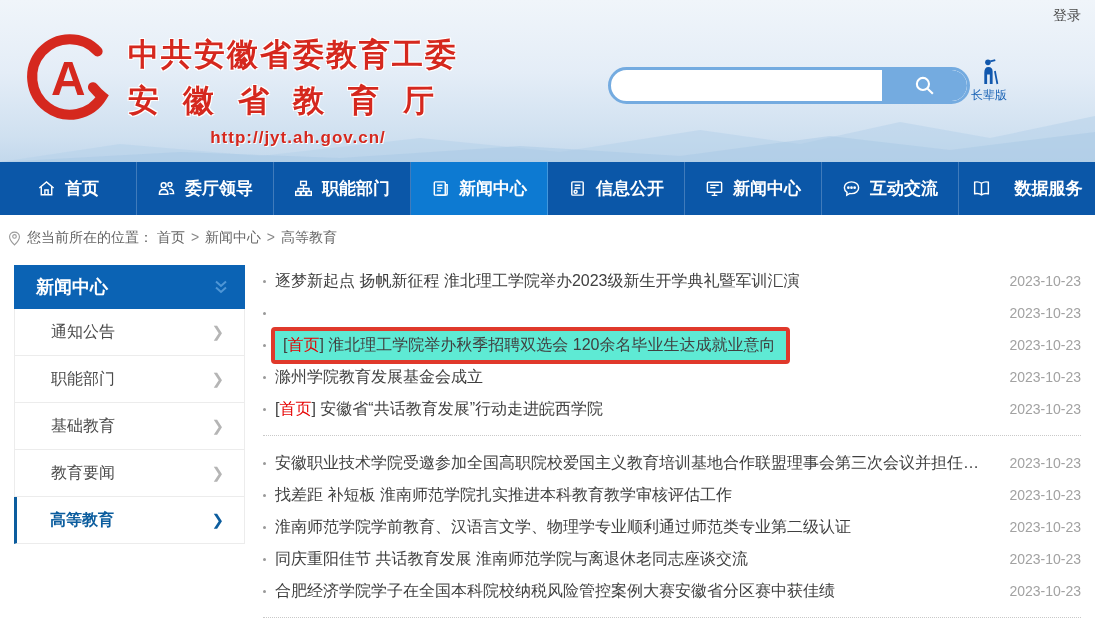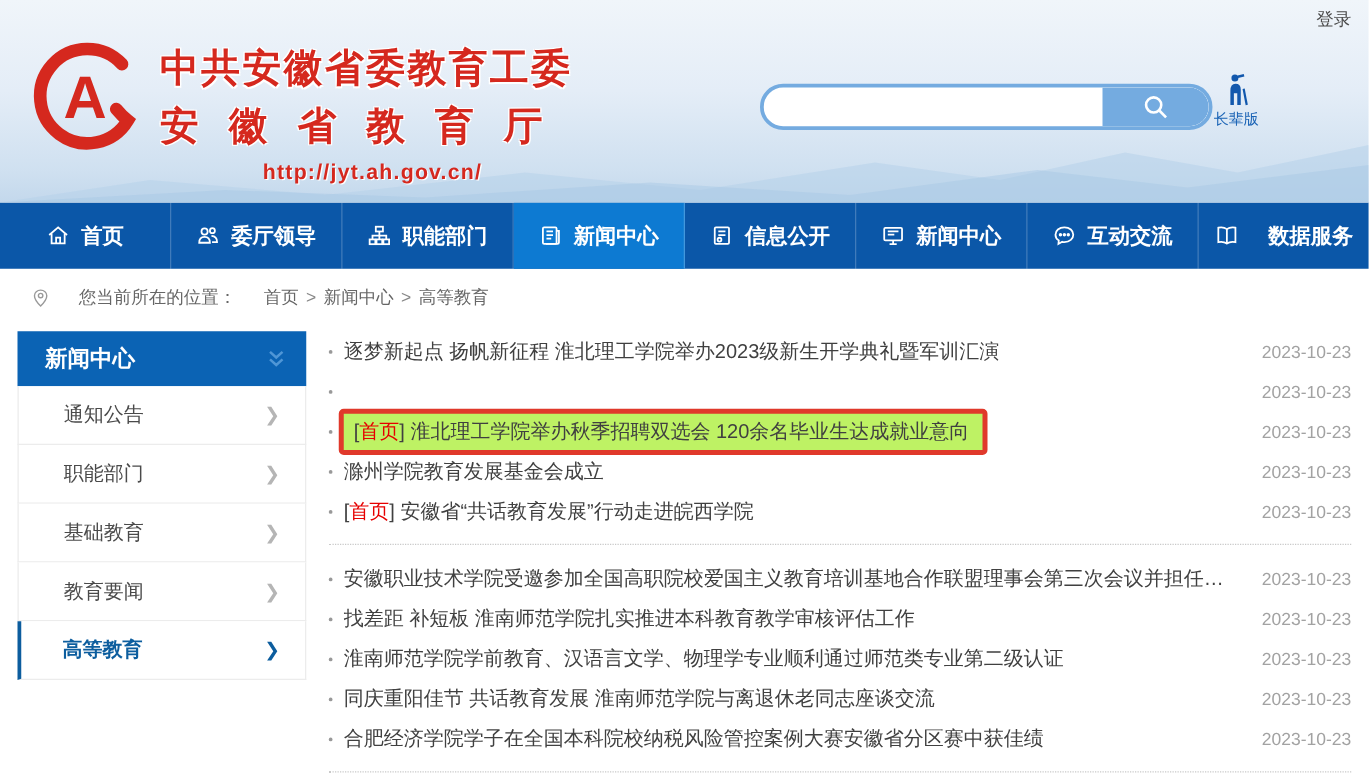--- a/index.html
+++ b/index.html
@@ -33,22 +33,22 @@
 
   
   .nav { height:53px; display:flex; background:#0b57a8; }
   .nav-item { flex:1; display:flex; align-items:center; justify-content:center; gap:9px;
     color:#fff; font-size:17px; font-weight:bold; cursor:pointer; border-right:1px solid rgba(255,255,255,.22); }
   .nav-item:last-child { border-right:none;gap:24px; }
   .nav-item.active { background:#0d7ad2; }
   .nav-item svg { width:19px; height:19px; stroke:#fff; stroke-width:1.5; fill:none; }
 
   
-  .breadcrumb { height:46px; display:flex; align-items:center; padding-left:24px;
-    font-size:14px; color:#666; gap:22px; }
+  .breadcrumb { height:46px; display:flex; align-items:center; padding-left:6px;
+    font-size:14px; color:#666; gap:4px; }
   .breadcrumb svg { width:17px; height:17px; stroke:#999; stroke-width:1.3; fill:none; }
   .breadcrumb a { color:#666; text-decoration:none; cursor:pointer; }
   .crumb-sep { color:#888; margin:0 2px; }
 
   
   .content { display:flex; padding:4px 14px 0 14px; align-items:flex-start; }
   .sidebar { width:231px; flex:none; }
   .sidebar-header { height:44px; background:#0b63b4; color:#fff; font-size:18px; font-weight:bold;
     display:flex; align-items:center; justify-content:space-between; padding:0 14px 0 22px; cursor:pointer; }
   .sidebar-header svg { width:20px; height:20px; stroke:#4f96d6; stroke-width:2; fill:none; }
@@ -63,21 +63,21 @@
   .news { flex:1; margin-left:18px; padding-top:0; }
   .news ul { list-style:none; }
   .news-row { height:32px; display:flex; align-items:center; position:relative; }
   .bullet { width:3px; height:3px; background:#999; border-radius:50%; margin-right:9px; flex:none; }
   .ntitle { font-size:16px; color:#404040; text-decoration:none; cursor:pointer; white-space:nowrap;
     overflow:hidden; text-overflow:ellipsis; }
   .ntag { color:#e60000; }
   .ntag-bracket { color:#404040; }
   .ndate { margin-left:auto; flex:none; font-size:14px; color:#a2a2a2; padding-left:20px; }
   .divider { height:0; border-bottom:1px dotted #c9c9c9; margin:10px 0 11px 0; }
-  .hl-box { border:4px solid #e0392b; border-radius:4px; background:#bef264; padding:4px 10px 4px 8px;
+  .hl-box { border:4px solid #e0392b; border-radius:4px; background:#5eead4; padding:4px 10px 4px 8px;
     margin-left:-4px; position:relative; z-index:2; }
 </style>
 </head>
 <body>
 
 <div class="banner">
   <svg class="mountains" viewBox="0 0 1095 70" preserveAspectRatio="none">
     <path d="M0 70 L120 52 L260 64 L420 46 L560 60 L700 38 L800 52 L900 30 L990 46 L1095 24 L1095 70 Z" fill="#b7d2ea" opacity="0.55"></path>
     <path d="M0 70 L180 60 L340 66 L520 54 L680 64 L830 44 L950 58 L1095 40 L1095 70 Z" fill="#a6c7e4" opacity="0.45"></path>
   </svg>

